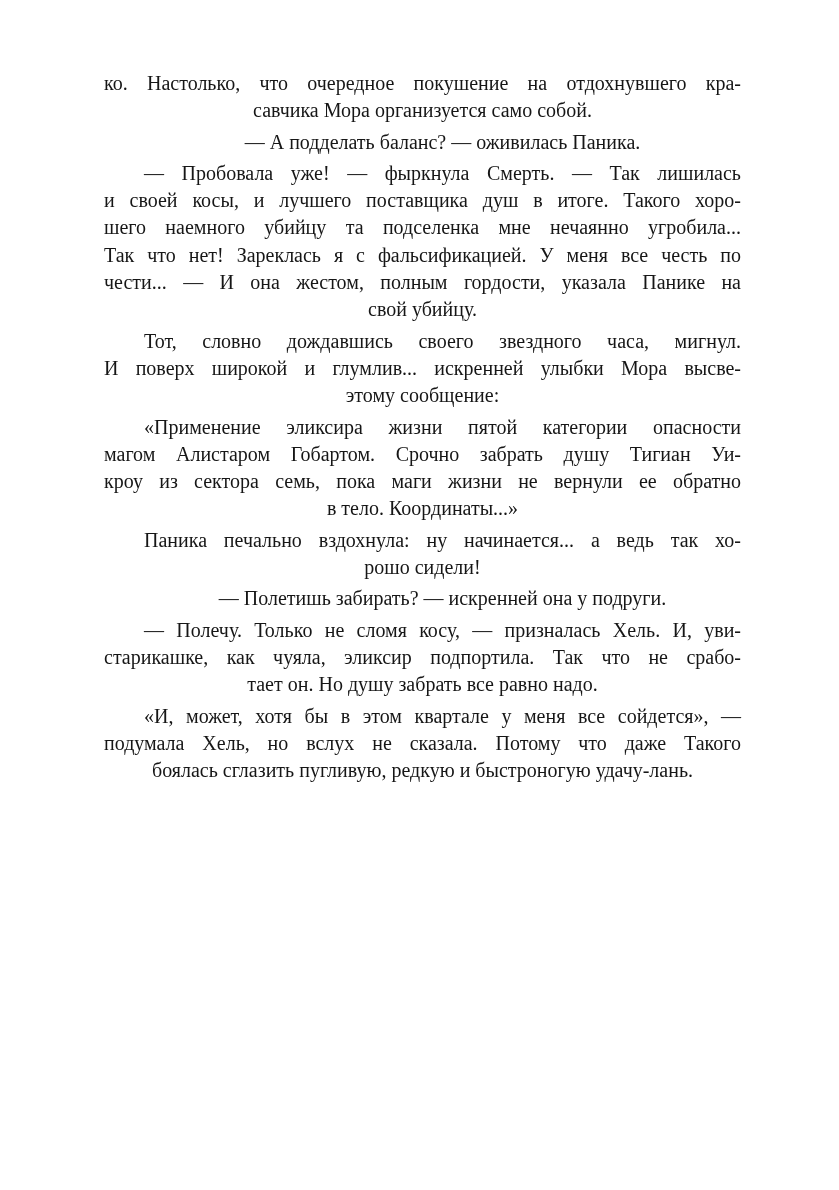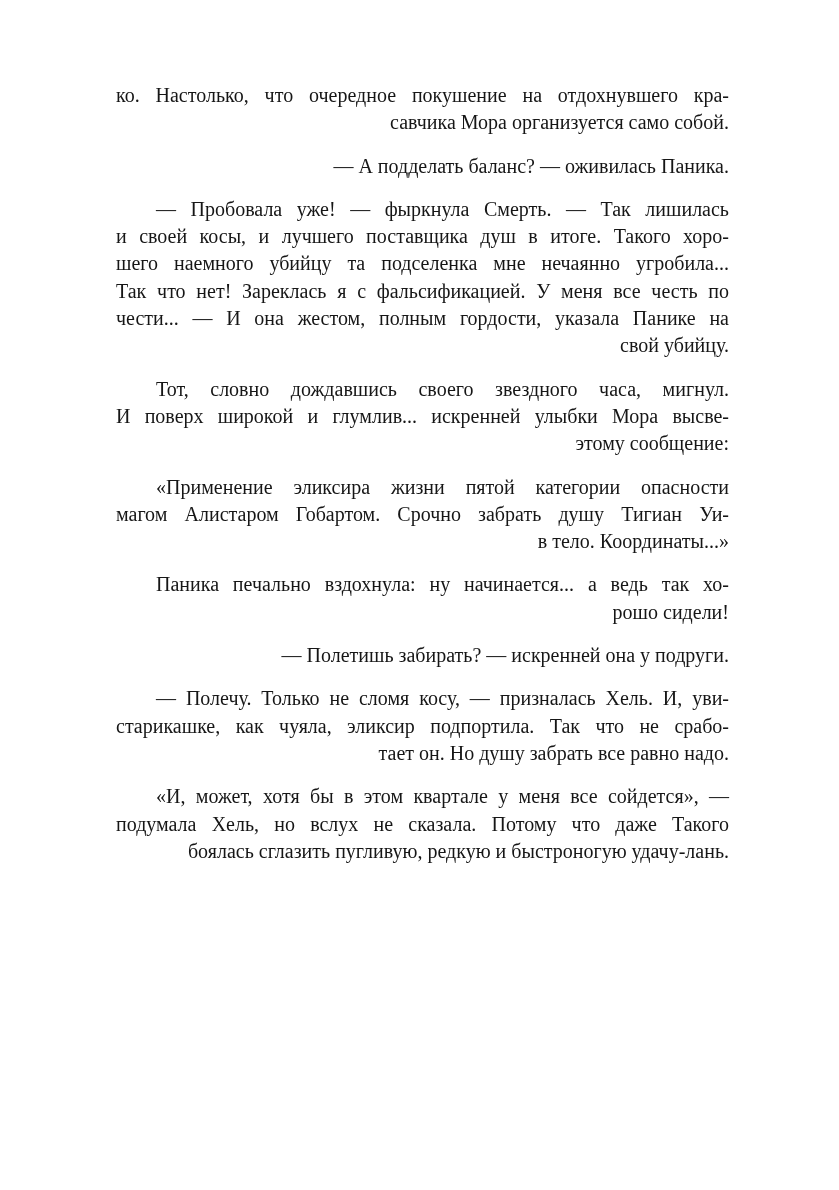--- a/index.html
+++ b/index.html
@@ -19,26 +19,26 @@
     left: 100px;
     top: 66px;
     width: 645px;
     font-family: "Liberation Serif", "DejaVu Serif", serif;
     font-size: 20px;
     line-height: 27.3px;
     color: #161616;
     -webkit-font-smoothing: antialiased;
   }
   .para {
-    margin: 16px;
+    margin: 4px;
     padding: 0;
   }
   .line {
     white-space: normal;
-    text-align: right;
+    text-align: center;
   }
   
   .line.j {
     text-align: justify;
     text-align-last: justify;
   }
   .line.indent {
     padding-left: 40px;
   }
 </style>
@@ -63,20 +63,21 @@
         <div class="line">свой убийцу.</div>
       </div>
       <div class="para">
         <div class="line j indent">Тот, словно дождавшись своего звездного часа, мигнул.</div>
         <div class="line j">И поверх широкой и глумлив... искренней улыбки Мора высве-</div>
         <div class="line">этому сообщение:</div>
       </div>
       <div class="para">
         <div class="line j indent">«Применение эликсира жизни пятой категории опасности</div>
         <div class="line j">магом Алистаром Гобартом. Срочно забрать душу Тигиан Уи-</div>
+        <div class="line j">кроу из сектора семь, пока маги жизни не вернули ее обратно</div>
         <div class="line">в тело. Координаты...»</div>
       </div>
       <div class="para">
         <div class="line j indent">Паника печально вздохнула: ну начинается... а ведь так хо-</div>
         <div class="line">рошо сидели!</div>
       </div>
       <div class="para">
         <div class="line indent">— Полетишь забирать? — искренней она у подруги.</div>
       </div>
       <div class="para">

